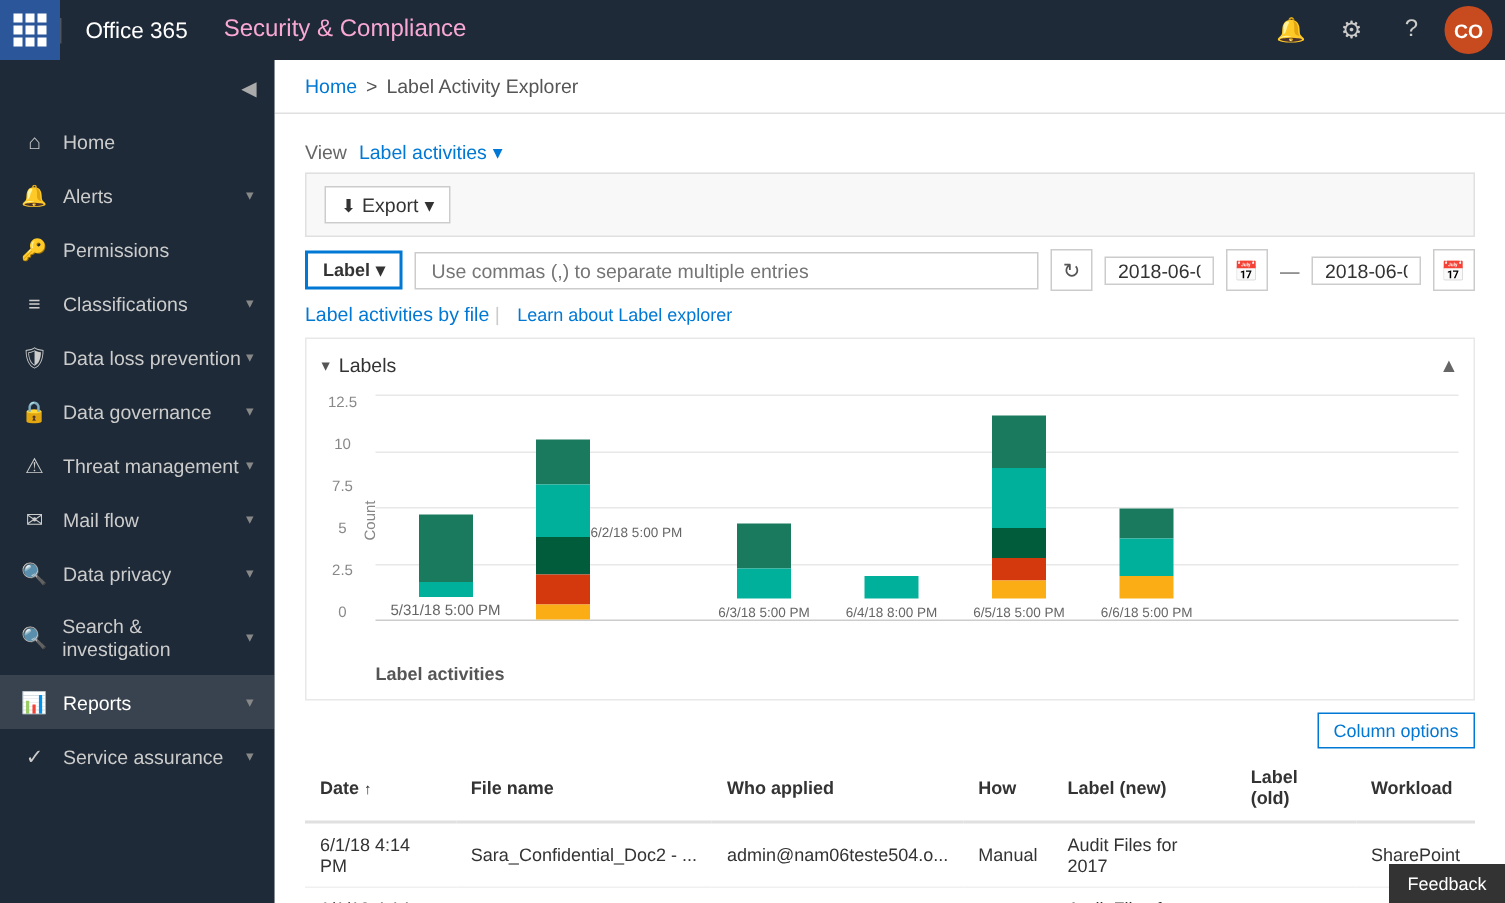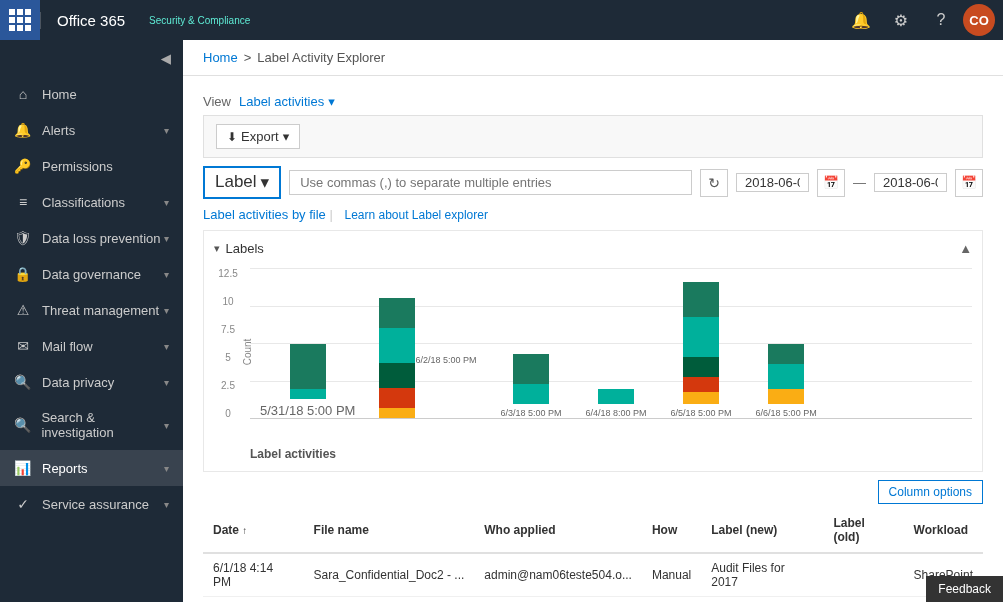--- a/index.html
+++ b/index.html
@@ -9,21 +9,21 @@
     .topbar {
       position: fixed; top: 0; left: 0; right: 0; height: 40px;
       background: #1e2a37; display: flex; align-items: center; z-index: 100;
     }
     .topbar-waffle {
       width: 40px; height: 40px; background: #2b579a; display: flex; align-items: center; justify-content: center; cursor: pointer;
     }
     .waffle-grid { display: grid; grid-template-columns: repeat(3,6px); grid-template-rows: repeat(3,6px); gap: 2px; }
     .waffle-dot { background: white; width: 6px; height: 6px; }
     .topbar-title { color: white; font-size: 15px; padding: 0 16px; border-left: 1px solid rgba(255,255,255,0.2); margin-left: 0; }
-    .topbar-brand { color: #5eead4; font-size: 10px; padding: 0 8px; }
+    .topbar-brand { color: #f9a8d4; font-size: 16px; padding: 0 8px; }
     .topbar-icons { margin-left: auto; display: flex; align-items: center; gap: 4px; padding-right: 8px; }
     .topbar-icon { color: #ccc; font-size: 16px; width: 36px; height: 40px; display: flex; align-items: center; justify-content: center; cursor: pointer; }
     .topbar-avatar { width: 32px; height: 32px; border-radius: 50%; background: #c84b20; color: white; font-size: 13px; font-weight: bold; display: flex; align-items: center; justify-content: center; cursor: pointer; }
 
     
     .sidebar {
       width: 183px; background: #1e2a37; min-height: 602px; padding-top: 40px;
       flex-shrink: 0; overflow-y: auto;
     }
     .sidebar-collapse-btn {
@@ -57,22 +57,22 @@
     .view-link { color: #0078d4; text-decoration: none; display: flex; align-items: center; gap: 4px; }
 
     .toolbar { background: #f8f8f8; border: 1px solid #e0e0e0; padding: 8px 12px; margin-bottom: 8px; }
     .export-btn {
       display: inline-flex; align-items: center; gap: 4px; padding: 4px 10px;
       background: white; border: 1px solid #ccc; cursor: pointer; font-size: 13px; color: #333;
     }
 
     .filter-row { display: flex; align-items: center; gap: 8px; margin: 8px 0; }
     .label-dropdown {
-      display: inline-flex; align-items: flex-start; gap: 4px; padding: 4px 10px;
-      background: white; border: 2px solid #0078d4; cursor: pointer; font-size: 17px; color: #333;
+      display: inline-flex; align-items: flex-end; gap: 4px; padding: 4px 10px;
+      background: white; border: 2px solid #0078d4; cursor: pointer; font-size: 12px; color: #333; font-weight: bold;
     }
     .filter-input {
       flex: 1; padding: 4px 10px; border: 1px solid #ccc; font-size: 13px; color: #999;
     }
     .refresh-btn {
       width: 28px; height: 28px; border: 1px solid #ccc; background: white;
       display: flex; align-items: center; justify-content: center; cursor: pointer; font-size: 14px; color: #555;
     }
     .date-input {
       padding: 1px 8px; border: 1px solid #ccc; font-size: 13px; color: #333; width: 73px;
@@ -315,21 +315,21 @@
             <div style="position:absolute; top:100%; left:0; right:0; border-top:1px solid #ccc;"></div>
           </div>
 
           <div style="display:flex; align-items:flex-end; height:154px; gap:24px; padding:4px 10px 0; position:relative;">
 
             <div style="display:flex; flex-direction:column; align-items:center;">
               <div style="width:36px; display:flex; flex-direction:column; justify-content:flex-end;">
                 <div style="background:#1a7a5e; height:45px; width:100%;"></div>
                 <div style="background:#00b09b; height:10px; width:100%;"></div>
               </div>
-              <div style="font-size:13px; color:#666; text-align:center; margin-top:4px; white-space:nowrap;">5/31/18 5:00 PM</div>
+              <div style="font-size:10px; color:#666; text-align:center; margin-top:4px; white-space:nowrap;">5/31/18 5:00 PM</div>
             </div>
 
 
             <div style="display:flex; flex-direction:row; align-items:center;">
               <div style="width:36px; display:flex; flex-direction:column; justify-content:flex-end;">
                 <div style="background:#1a7a5e; height:30px; width:100%;"></div>
                 <div style="background:#00b09b; height:35px; width:100%;"></div>
                 <div style="background:#005c3b; height:25px; width:100%;"></div>
                 <div style="background:#d4380d; height:20px; width:100%;"></div>
                 <div style="background:#faad14; height:10px; width:100%;"></div>

